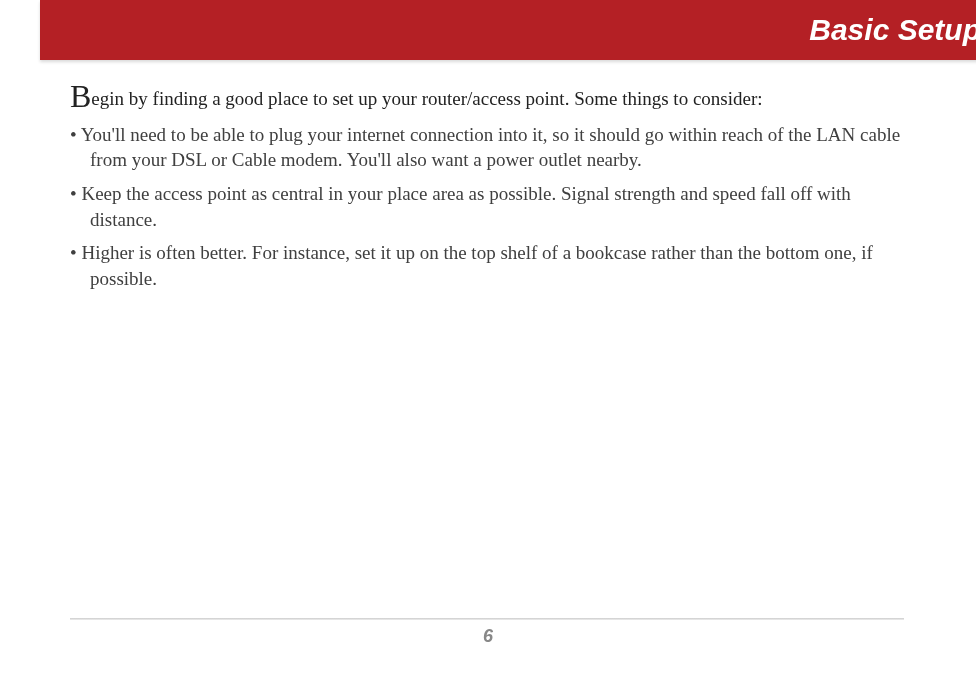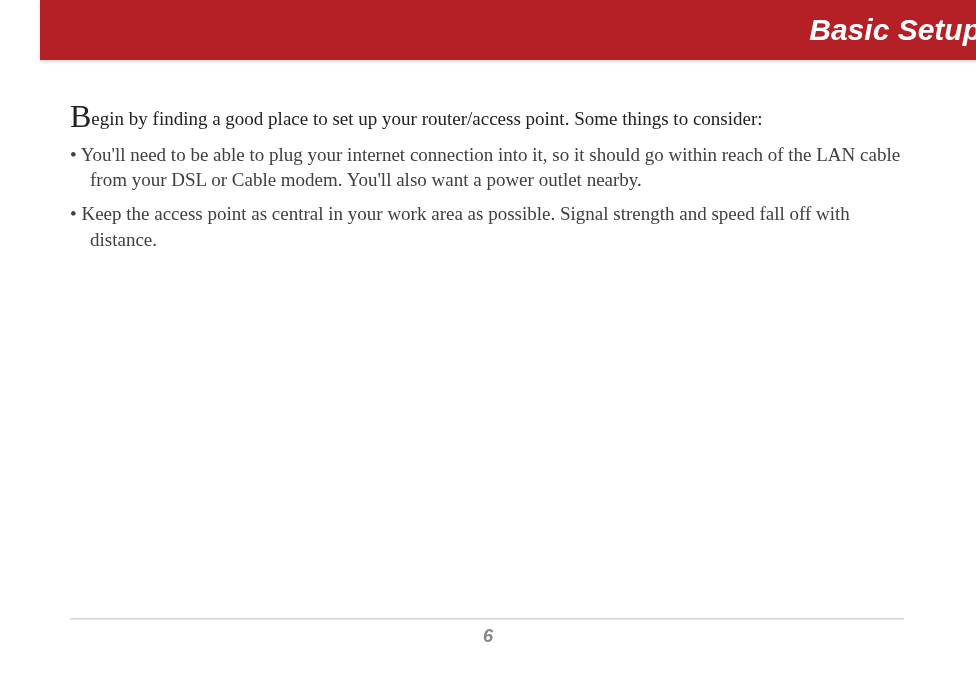--- a/index.html
+++ b/index.html
@@ -27,21 +27,21 @@
       right: 35px;
       top: 50%;
       transform: translateY(-50%);
       color: #ffffff;
       font-style: italic;
       font-weight: bold;
       font-size: 30px;
       font-family: 'Trebuchet MS', 'Century Gothic', sans-serif;
     }
     .content {
-      padding: 38px 72px 20px 70px;
+      padding: 18px 72px 20px 70px;
     }
     .intro {
       font-size: 19px;
       color: #222;
       line-height: 1.35;
       text-align: justify;
       margin-bottom: 10px;
     }
     .intro .dropcap {
       font-size: 32px;
@@ -87,17 +87,18 @@
 
 <div class="header-bar">
   <div class="header-title">Basic Setup</div>
 </div>
 
 <div class="content">
   <p class="intro">
     <span class="dropcap">B</span><span>egin by finding a good place to set up your router/access point.  Some things to consider:</span>
   </p>
   <p class="bullet-item">You'll need to be able to plug your internet connection into it, so it should go within reach of the LAN cable from your DSL or Cable modem.  You'll also want a power outlet nearby.</p>
-  <p class="bullet-item">Keep the access point as central in your work area as possible.  Signal strength and speed fall off with distance.</p>
+  <p class="bullet-item">Keep the access point as central in your place area as possible.  Signal strength and speed fall off with distance.</p>
+  <p class="bullet-item">Higher is often better.  For instance, set it up on the top shelf of a bookcase rather than the bottom one, if possible.</p>
 </div>
 
 <div class="footer-line"></div>
 <div class="page-number">6</div>
 
 </body></html>

